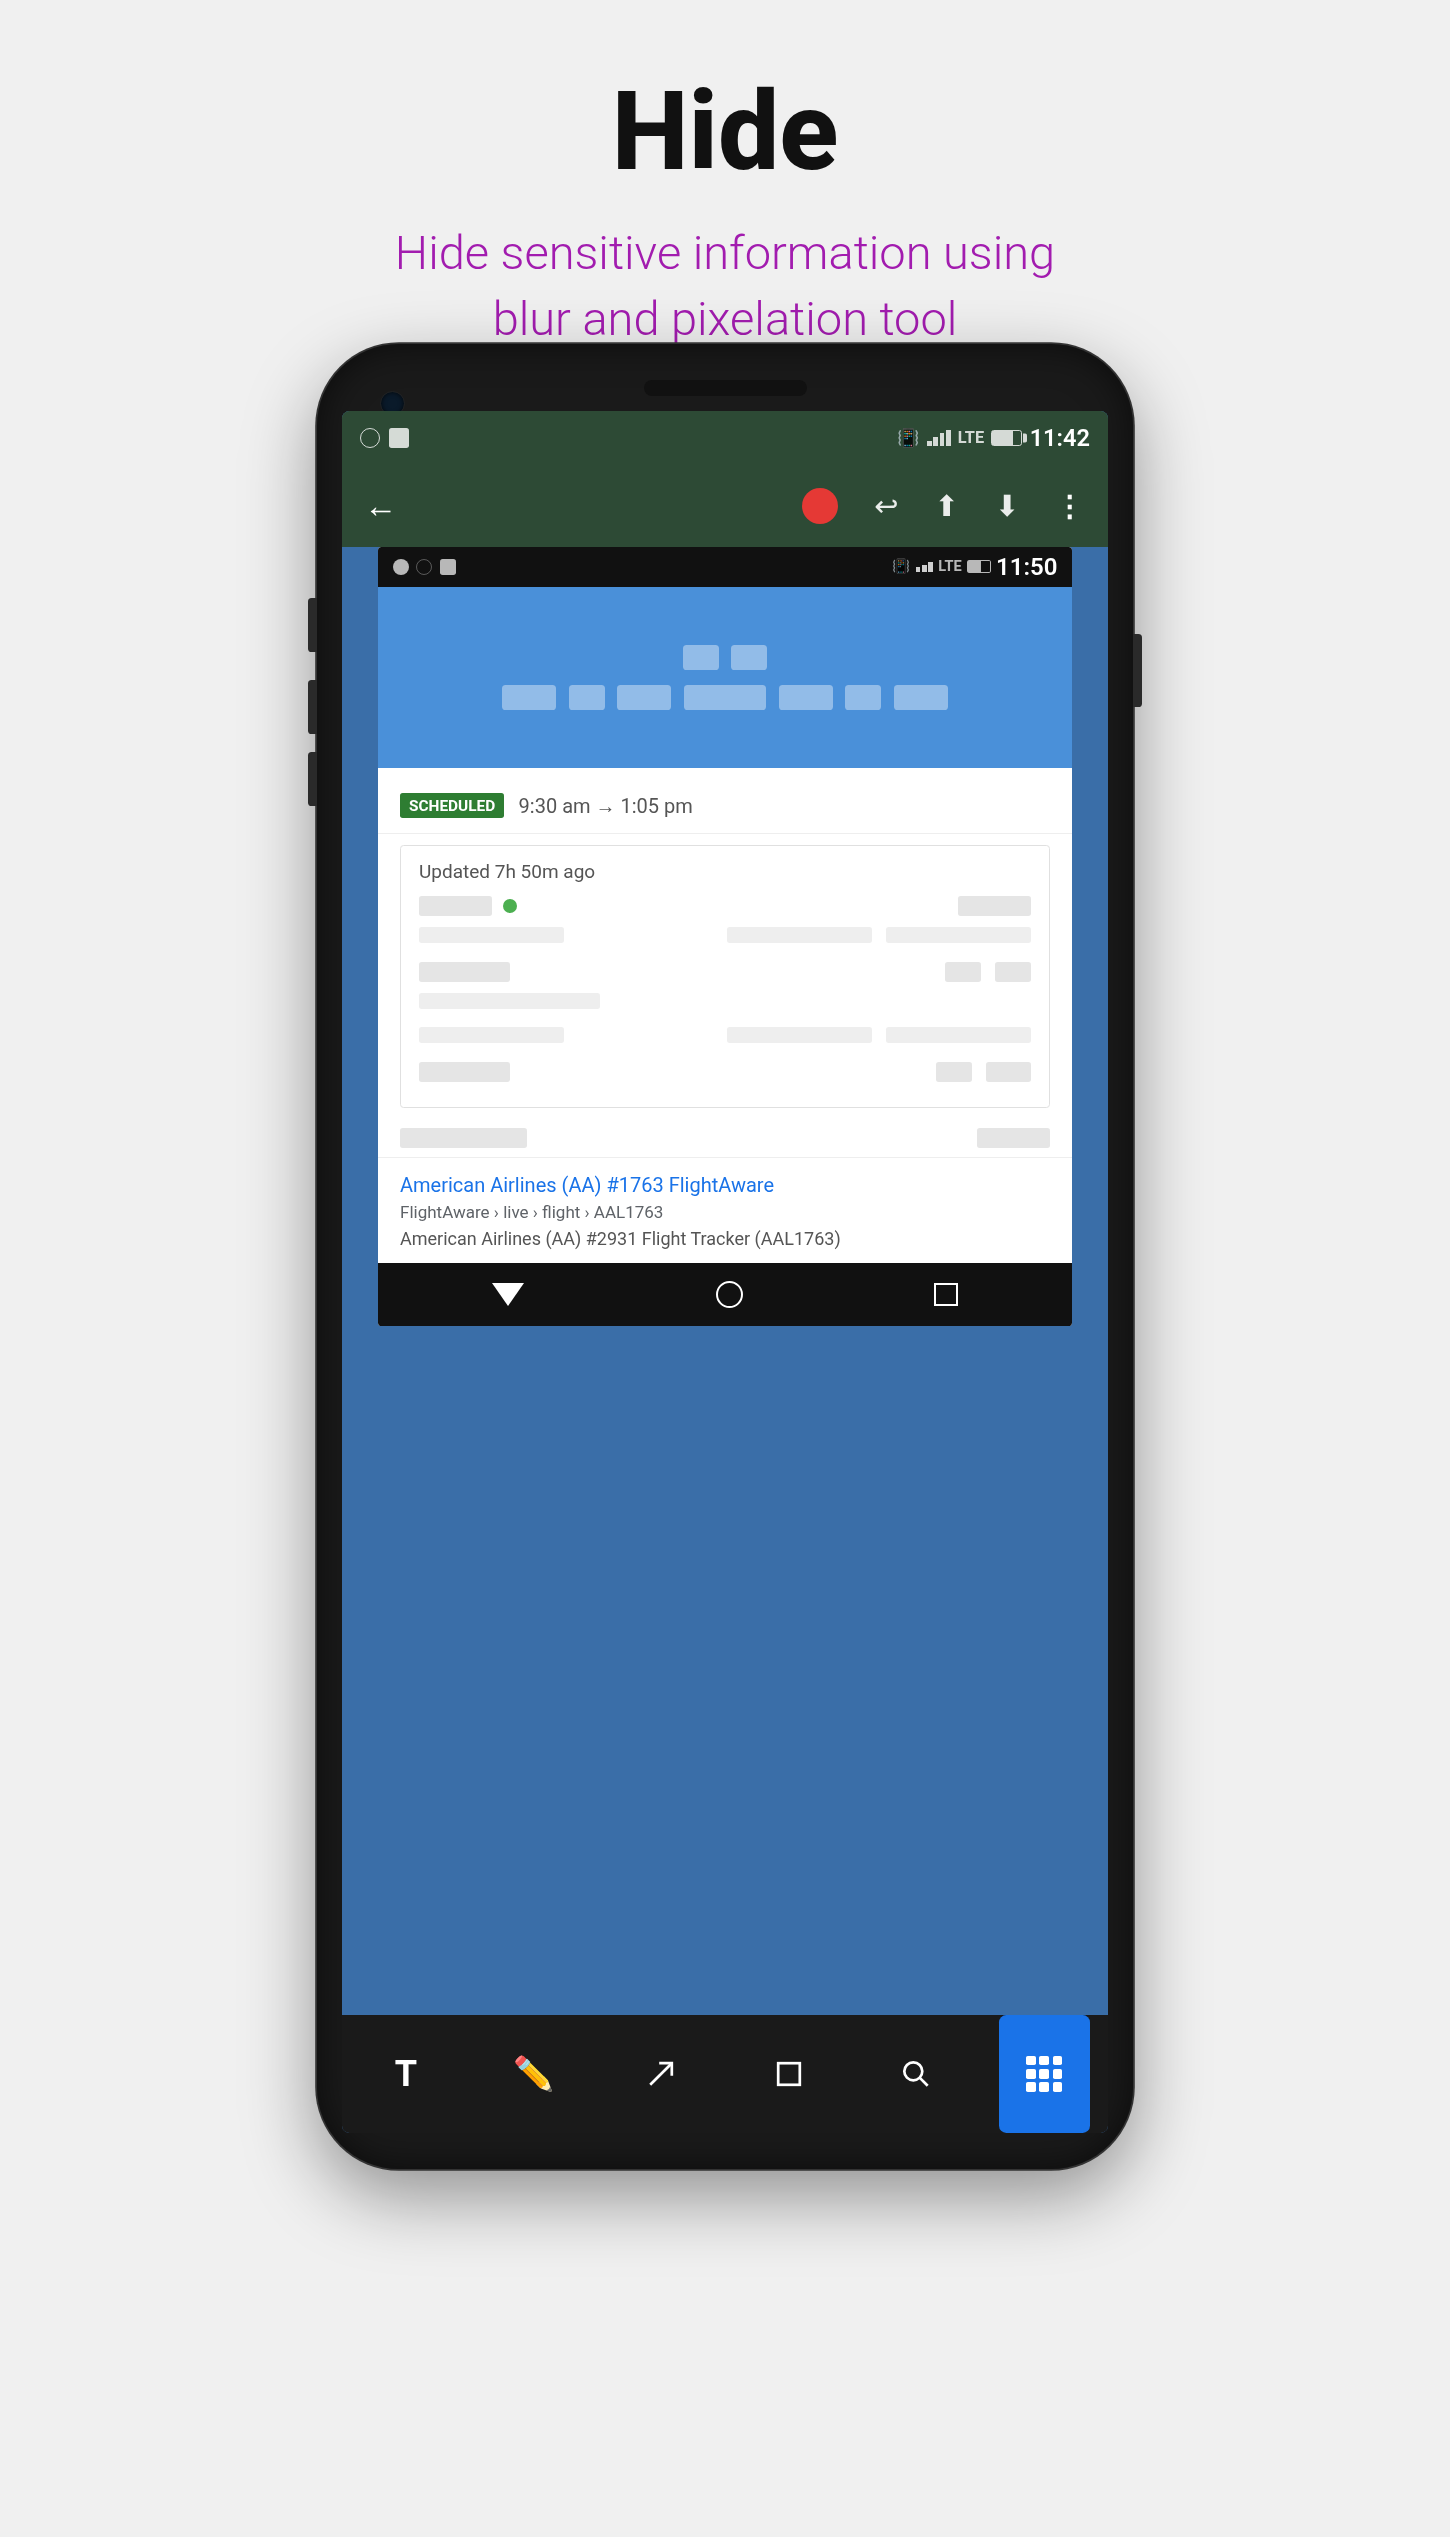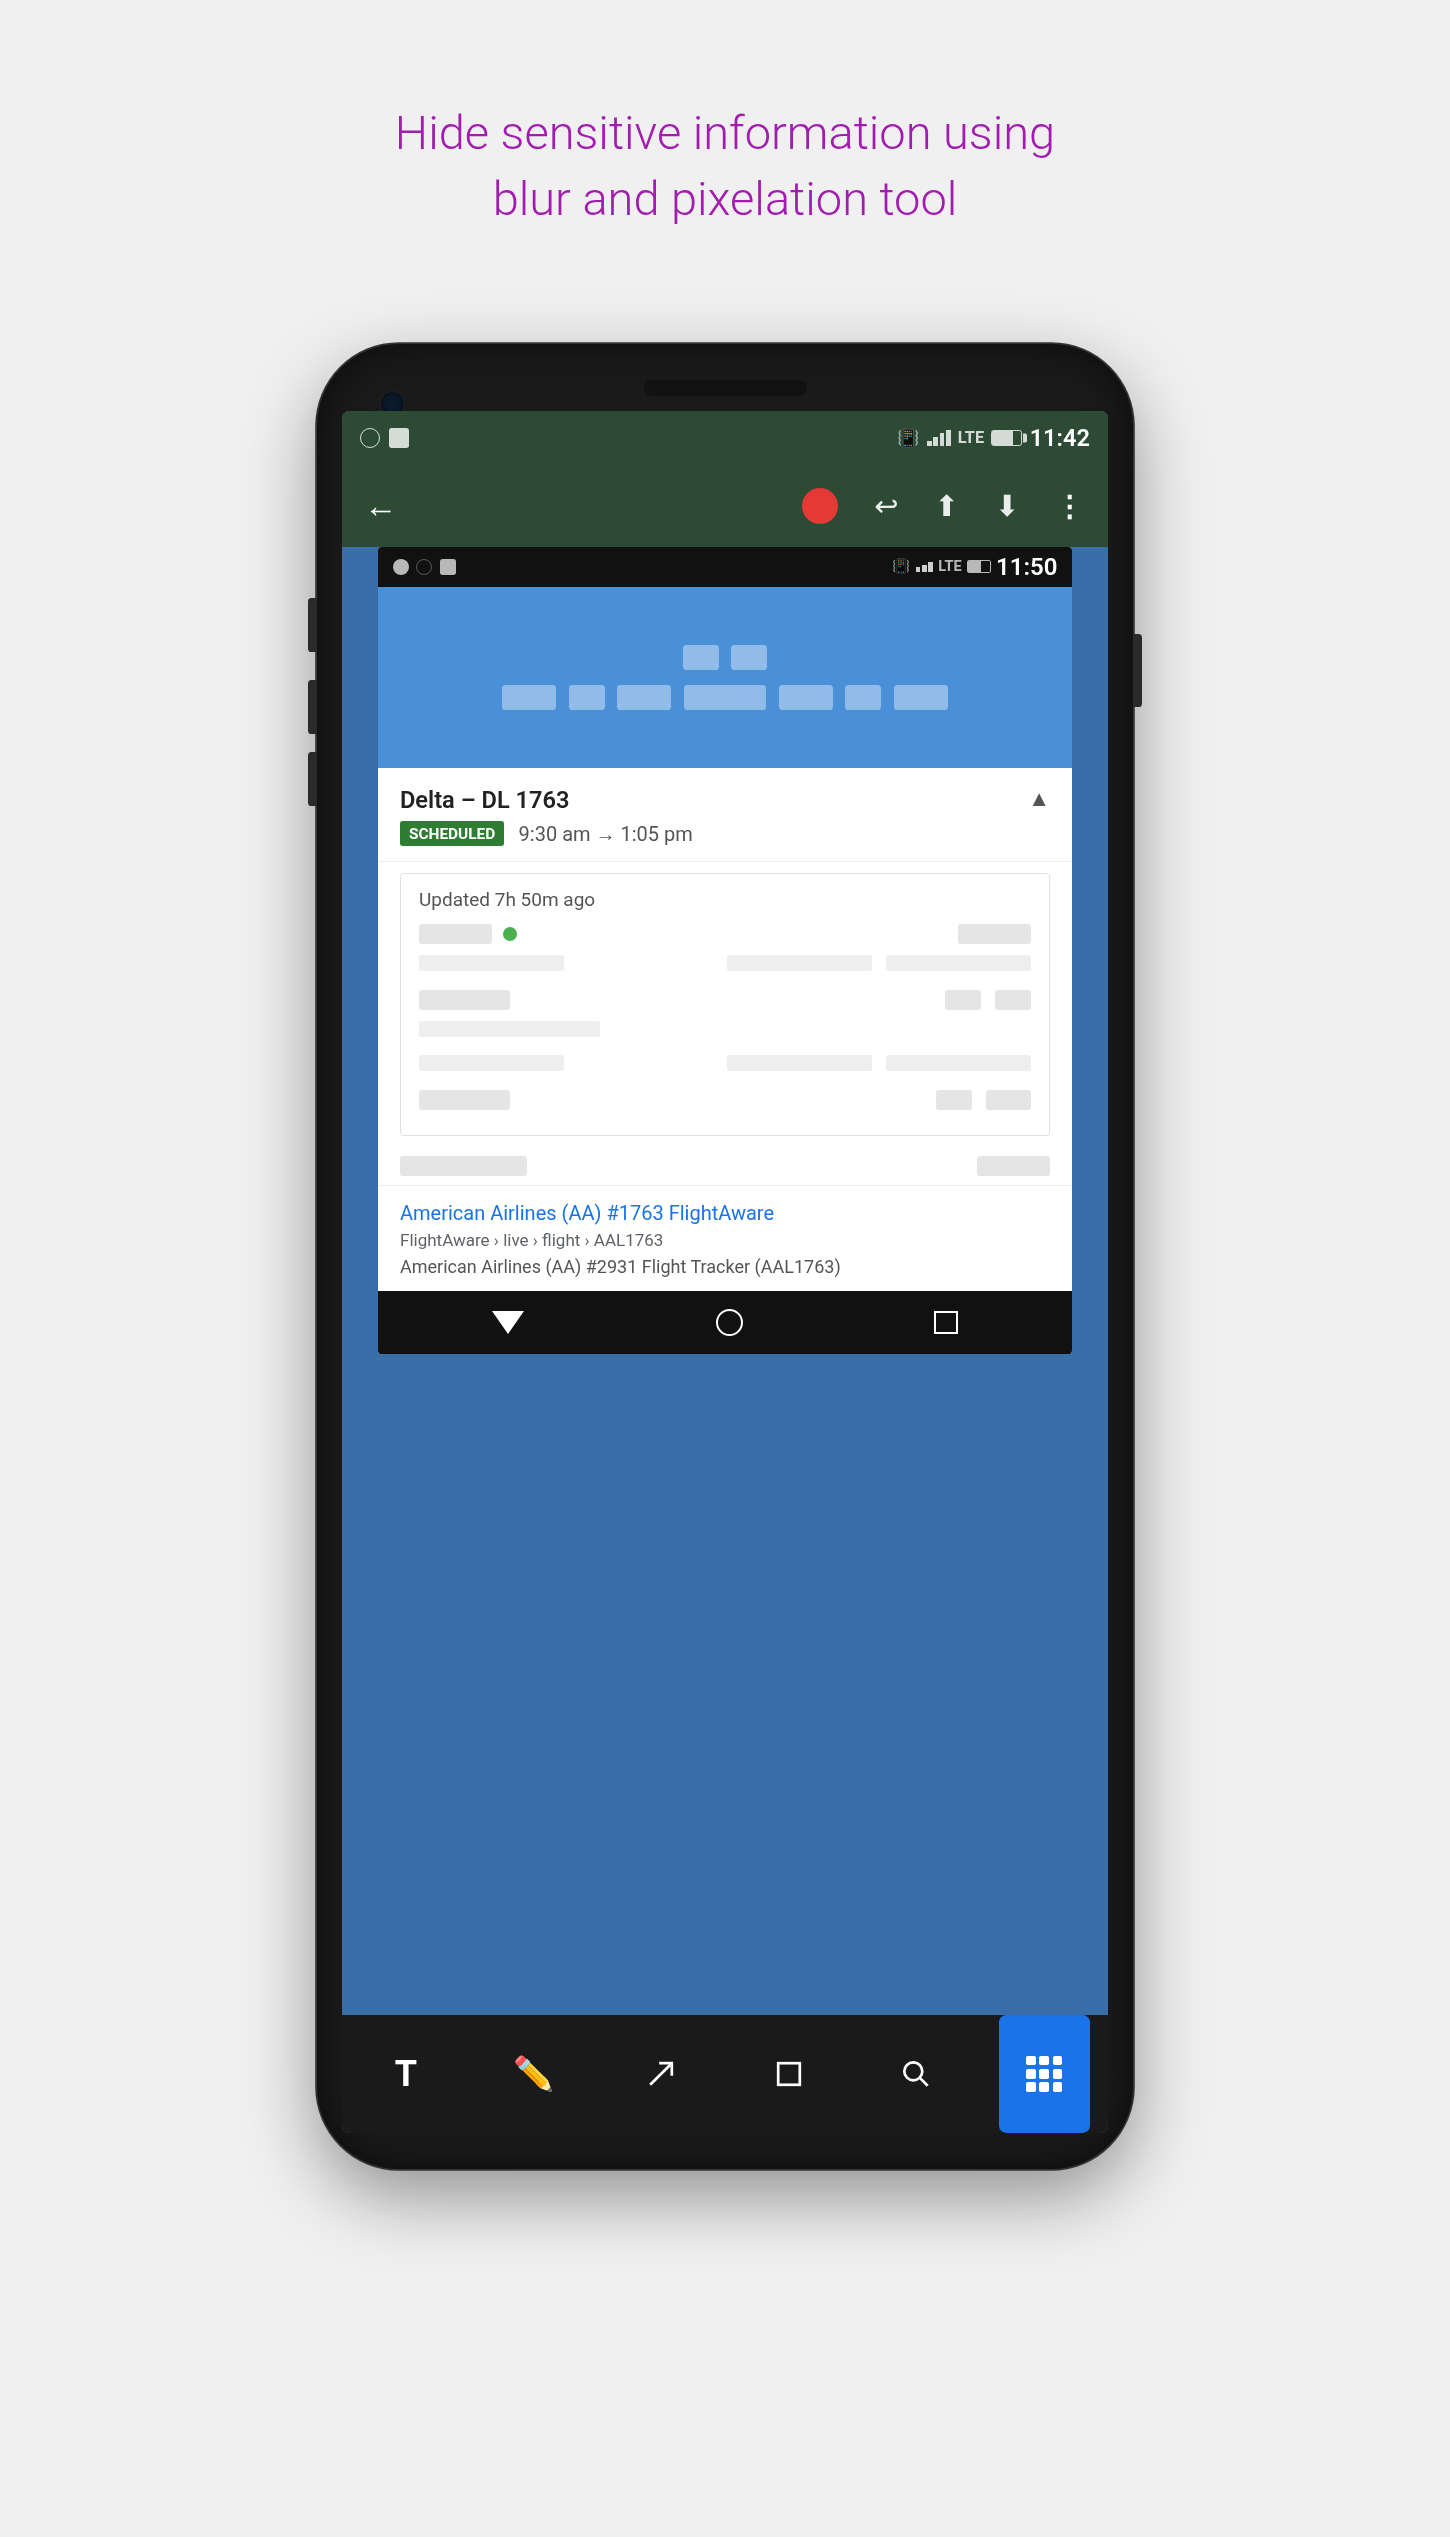--- a/index.html
+++ b/index.html
@@ -474,20 +474,21 @@
     }
     .grid-cell {
       background: #fff;
       border-radius: 1.8px;
     }
   </style>
 </head>
 <body>
 
 <div class="page-header">
+  <div class="page-title">Hide</div>
   <div class="page-subtitle">Hide sensitive information using blur and pixelation tool</div>
 </div>
 
 <div class="phone-wrapper">
   <div class="phone-frame">
 
     <div class="phone-camera"></div>
 
     <div class="phone-top-bar">
       <div class="phone-speaker"></div>
@@ -559,26 +560,20 @@
             <div class="pixel-block small"></div>
             <div class="pixel-block medium"></div>
             <div class="pixel-block large"></div>
             <div class="pixel-block medium"></div>
             <div class="pixel-block small"></div>
             <div class="pixel-block medium"></div>
           </div>
         </div>
 
         <div class="flight-card">
-          <div class="flight-header">
-            <div>
-              <div class="flight-name">Delta – DL 1763</div>
-            </div>
-            <div class="chevron-up">▲</div>
-          </div>
           <div class="flight-time-row">
             <span class="flight-status-badge">SCHEDULED</span>
             <span class="flight-time">9:30 am → 1:05 pm</span>
           </div>
         </div>
 
         <div class="update-card">
           <div class="update-text">Updated 7h 50m ago</div>
 
           <div class="blur-row">

